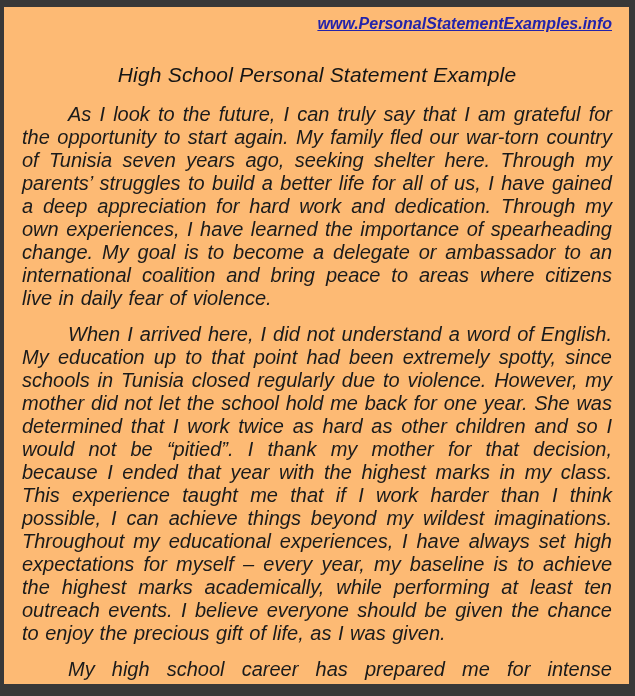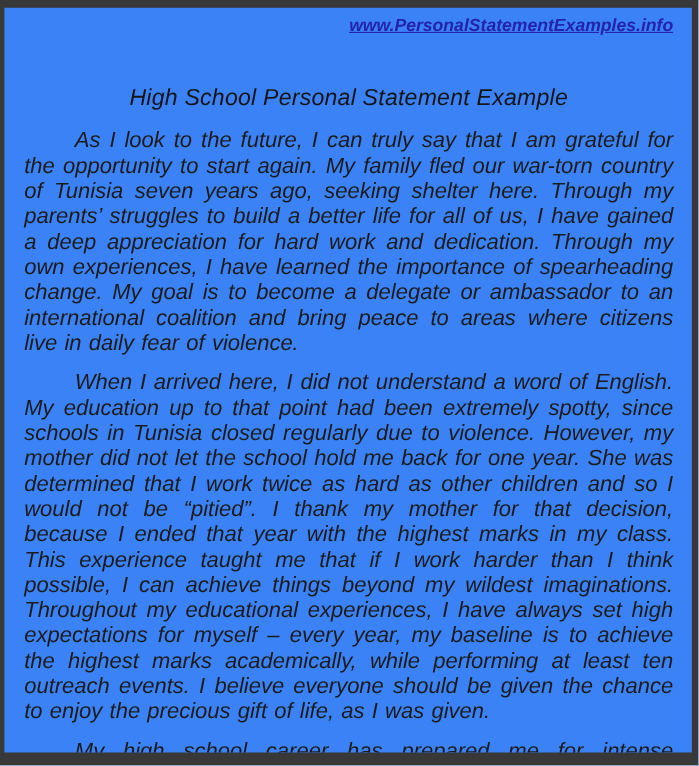--- a/index.html
+++ b/index.html
@@ -11,21 +11,21 @@
     position: relative;
     box-sizing: border-box;
     width: 635px;
     height: 696px;
     border-style: solid;
     border-color: #383838;
     border-top-width: 7px;
     border-right-width: 6px;
     border-bottom-width: 12px;
     border-left-width: 4px;
-    background: #3b82f6;
+    background: #fdba74;
     overflow: hidden;
     font-family: "Liberation Sans", sans-serif;
     font-style: italic;
     color: #1b1b1b;
   }
   .page-inner {
     box-sizing: border-box;
     width: 100%;
     height: 100%;
     padding: 6px 17px 0 18px;
@@ -38,21 +38,21 @@
     display: inline-block;
     font-size: 16px;
     line-height: 20px;
     font-weight: 700;
     font-style: italic;
     color: #2323ab;
     text-decoration: underline;
     cursor: pointer;
   }
   .doc-title {
-    margin: 42px 0 0 0;
+    margin: 28px 0 0 0;
     text-align: center;
     font-size: 21px;
     line-height: 26px;
     font-weight: 400;
     color: #151515;
     letter-spacing: 0.2px;
   }
   .doc-body {
     margin-top: 15px;
   }

